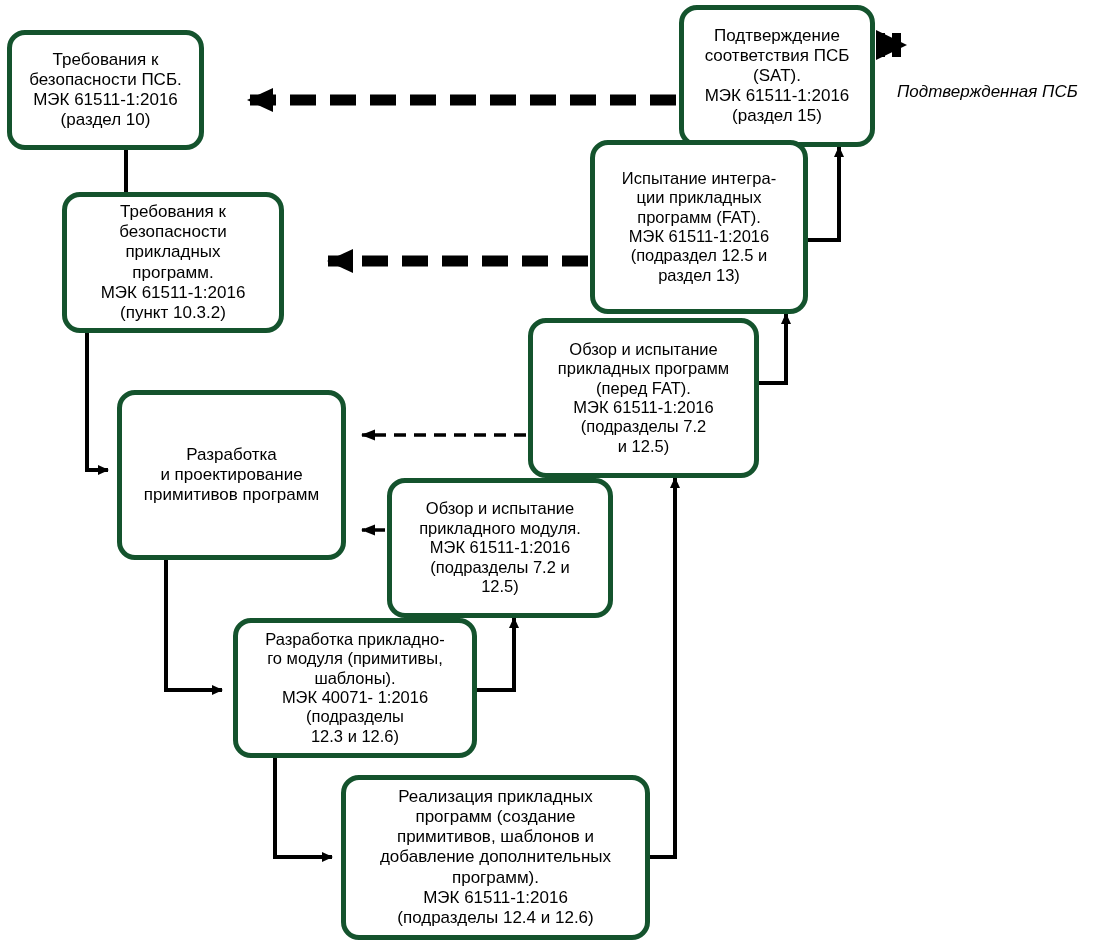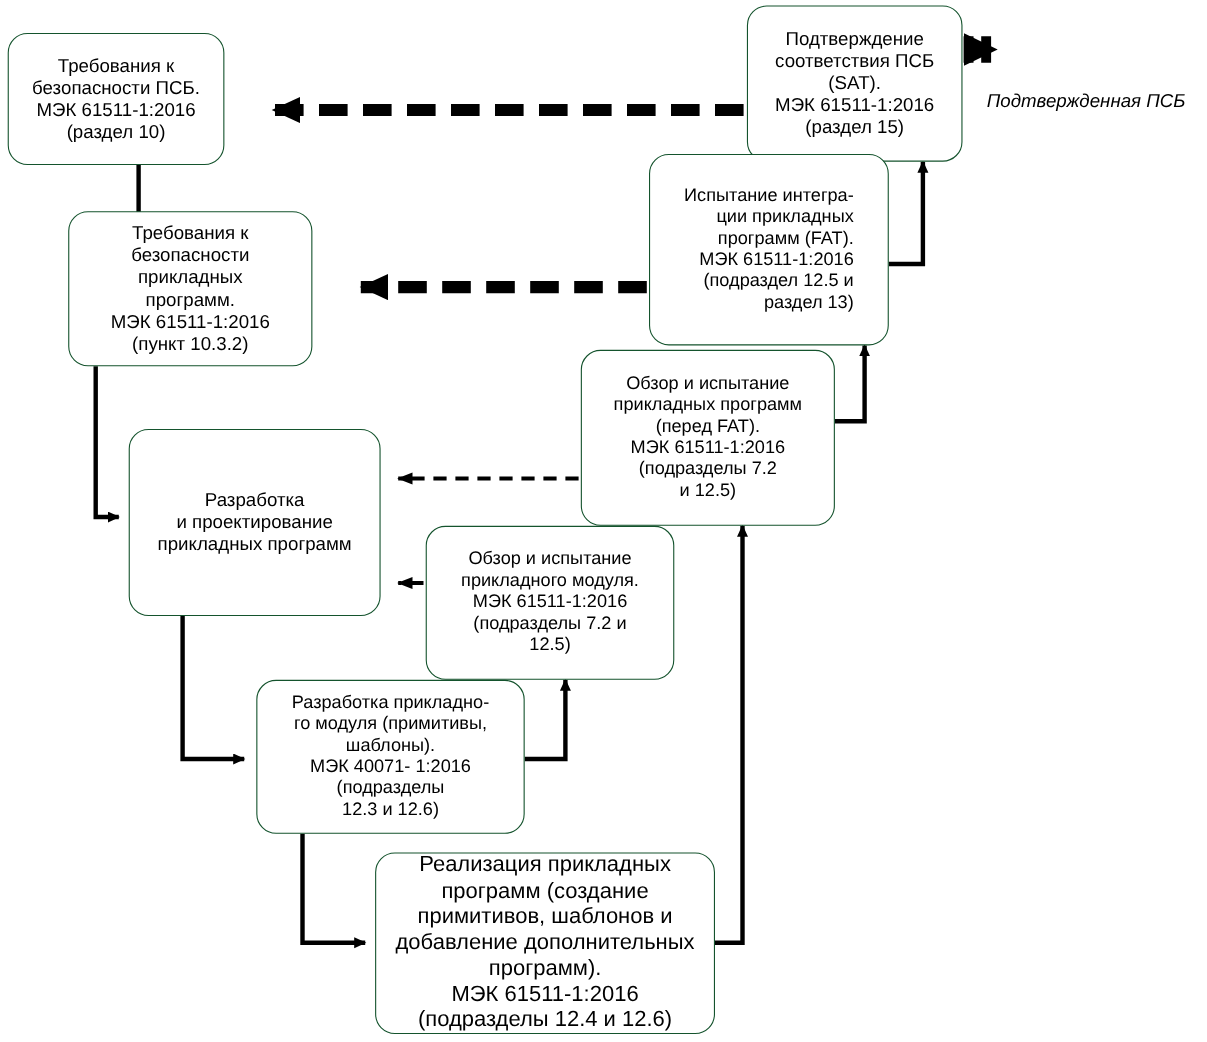--- a/index.html
+++ b/index.html
@@ -1,21 +1,21 @@
 <!DOCTYPE html>
 <html><head>
 <meta charset="utf-8">
 <style>
   html,body{margin:0;padding:0;background:#ffffff;}
   body{font-family:"Liberation Sans","DejaVu Sans",sans-serif;}
   #stage{position:relative;width:1097px;height:947px;background:#fff;overflow:hidden;}
   .node{
     position:absolute;
     box-sizing:border-box;
-    border:1px solid #14532d;
+    border:5px solid #14532d;
     border-radius:18px;
     background:#fff;
     display:flex;
     align-items:center;
     justify-content:center;
     text-align:center;
     z-index:3;
   }
   .node .lines{
     display:block;
@@ -106,63 +106,63 @@
 
   <div class="node" style="left:62px;top:192px;width:222px;height:141px;">
     <span class="lines" style="font-size:17px;">Требования к
 безопасности
 прикладных
 программ.
 МЭК 61511-1:2016
 (пункт 10.3.2)</span>
   </div>
 
-  <div class="node" style="left:590px;top:140px;width:218px;height:174px;text-align:right;">
+  <div class="node" style="left:590px;top:140px;width:218px;height:174px;">
     <span class="lines" style="font-size:16.5px;">Испытание интегра-
 ции прикладных
 программ (FAT).
 МЭК 61511-1:2016
 (подраздел 12.5 и
 раздел 13)</span>
   </div>
 
   <div class="node" style="left:528px;top:318px;width:231px;height:160px;">
     <span class="lines" style="font-size:16.5px;">Обзор и испытание
 прикладных программ
 (перед FAT).
 МЭК 61511-1:2016
 (подразделы 7.2
 и 12.5)</span>
   </div>
 
   <div class="node" style="left:117px;top:390px;width:229px;height:170px;">
     <span class="lines" style="font-size:17px;">Разработка
 и проектирование
-прикладных программ</span>
+примитивов программ</span>
   </div>
 
   <div class="node" style="left:387px;top:478px;width:226px;height:140px;">
     <span class="lines" style="font-size:16.5px;">Обзор и испытание
 прикладного модуля.
 МЭК 61511-1:2016
 (подразделы 7.2 и
 12.5)</span>
   </div>
 
   <div class="node" style="left:233px;top:618px;width:244px;height:140px;">
     <span class="lines" style="font-size:16.5px;">Разработка прикладно-
 го модуля (примитивы,
 шаблоны).
 МЭК 40071- 1:2016
 (подразделы
 12.3 и 12.6)</span>
   </div>
 
   <div class="node" style="left:341px;top:775px;width:309px;height:165px;">
-    <span class="lines" style="font-size:20px;text-align:center;">Реализация прикладных
+    <span class="lines" style="font-size:17px;text-align:center;">Реализация прикладных
 программ (создание
 примитивов, шаблонов и
 добавление дополнительных
 программ).
 МЭК 61511-1:2016
 (подразделы 12.4 и 12.6)</span>
   </div>
 
   <svg id="wires-top" viewBox="0 0 1097 947">
     <defs>

